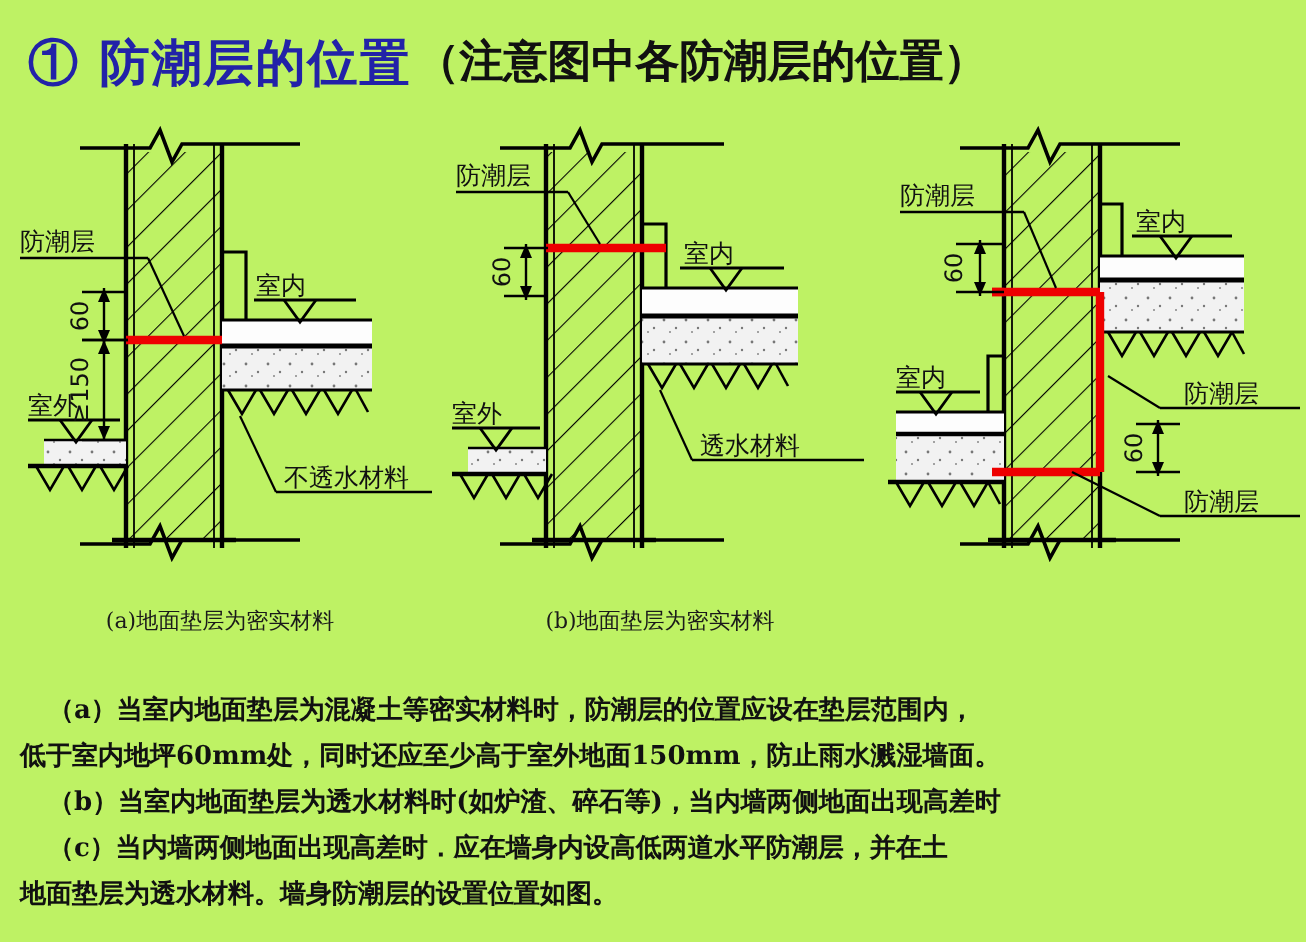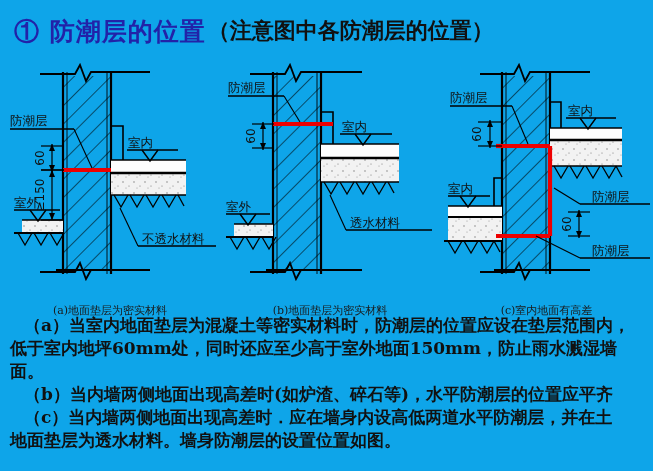--- a/index.html
+++ b/index.html
@@ -1,18 +1,18 @@
 <!DOCTYPE html>
 <html><head>
 <meta charset="utf-8">
 <style>
   html,body{margin:0;padding:0;background:#fff;}
   body{width:653px;height:471px;overflow:hidden;
        font-family:"DejaVu Sans","Liberation Sans",sans-serif;}
-  #page{position:relative;width:653px;height:471px;background:#0ea5e9;}
+  #page{position:relative;width:653px;height:471px;background:#bef264;}
 
   
   #title{position:absolute;left:14px;top:11px;width:625px;height:40px;
          display:flex;align-items:center;}
   #title .t-main{font-family:"DejaVu Serif","Liberation Serif",serif;
          font-weight:bold;font-size:25px;color:#2222a8;letter-spacing:1px;
          white-space:nowrap;}
   #title .t-sub{font-family:Liberation Sans, sans-serif;
          font-weight:bold;font-size:22px;color:#111111;white-space:nowrap;
          margin-left:2px;}
@@ -22,23 +22,23 @@
   .fig{position:absolute;top:0;height:262px;}
   #fig-a{left:0;width:220px;}
   #fig-b{left:220px;width:220px;}
   #fig-c{left:440px;width:213px;}
   .fig svg{display:block;}
   .cap{position:absolute;bottom:2px;width:100%;text-align:center;
        font-family:"DejaVu Serif","Liberation Serif",serif;
        font-size:11px;color:#1a1a1a;}
 
   
-  #body-text{position:absolute;left:10px;top:314px;width:637px;
+  #body-text{position:absolute;left:10px;top:344px;width:637px;
         font-family:"DejaVu Serif","Liberation Serif",serif;
-        font-weight:bold;font-size:17px;line-height:23px;color:#111111;}
+        font-weight:bold;font-size:13px;line-height:23px;color:#111111;}
   #body-text p{margin:0;text-indent:0;}
   #body-text p.ind{text-indent:14px;}
 </style>
 </head>
 <body>
 
 <div id="page">
 
   <div id="title">
     <span class="t-main"><span>①</span> <span>防潮层的位置</span></span>
@@ -306,26 +306,25 @@
         <line x1="140" y1="200" x2="210" y2="200" stroke="#000" stroke-width="1.3"></line>
 
         <text x="10" y="44" font-size="12.5" font-family="DejaVu Serif, serif" fill="#111">防潮层</text>
         <text x="128" y="57" font-size="12.5" font-family="DejaVu Serif, serif" fill="#111">室内</text>
         <text x="8" y="135" font-size="12.5" font-family="DejaVu Serif, serif" fill="#111">室内</text>
         <text x="152" y="143" font-size="12.5" font-family="DejaVu Serif, serif" fill="#111">防潮层</text>
         <text x="152" y="197" font-size="12.5" font-family="DejaVu Serif, serif" fill="#111">防潮层</text>
         <text x="41" y="76" font-size="12" font-family="DejaVu Sans, sans-serif" fill="#111" transform="rotate(-90 41 76)" text-anchor="middle">60</text>
         <text x="131" y="166" font-size="12" font-family="DejaVu Sans, sans-serif" fill="#111" transform="rotate(-90 131 166)" text-anchor="middle">60</text>
       </svg>
-      <div class="cap">(c)室内地面有高差</div>
     </div>
 
   </div>
 
   <div id="body-text">
     <p class="ind">（a）当室内地面垫层为混凝土等密实材料时，防潮层的位置应设在垫层范围内，</p>
     <p>低于室内地坪60mm处，同时还应至少高于室外地面150mm，防止雨水溅湿墙面。</p>
-    <p class="ind">（b）当内墙两侧地面出现高差时(如炉渣、碎石等)，水平防潮层的位置应平齐</p>
+    <p class="ind">（b）当室内地面垫层为透水材料时(如炉渣、碎石等)，当内墙两侧地面出现高差时</p>
     <p class="ind">（c）当内墙两侧地面出现高差时．应在墙身内设高低两道水平防潮层，并在土</p>
     <p>地面垫层为透水材料。墙身防潮层的设置位置如图。</p>
   </div>
 
 </div>
 
 </body></html>

